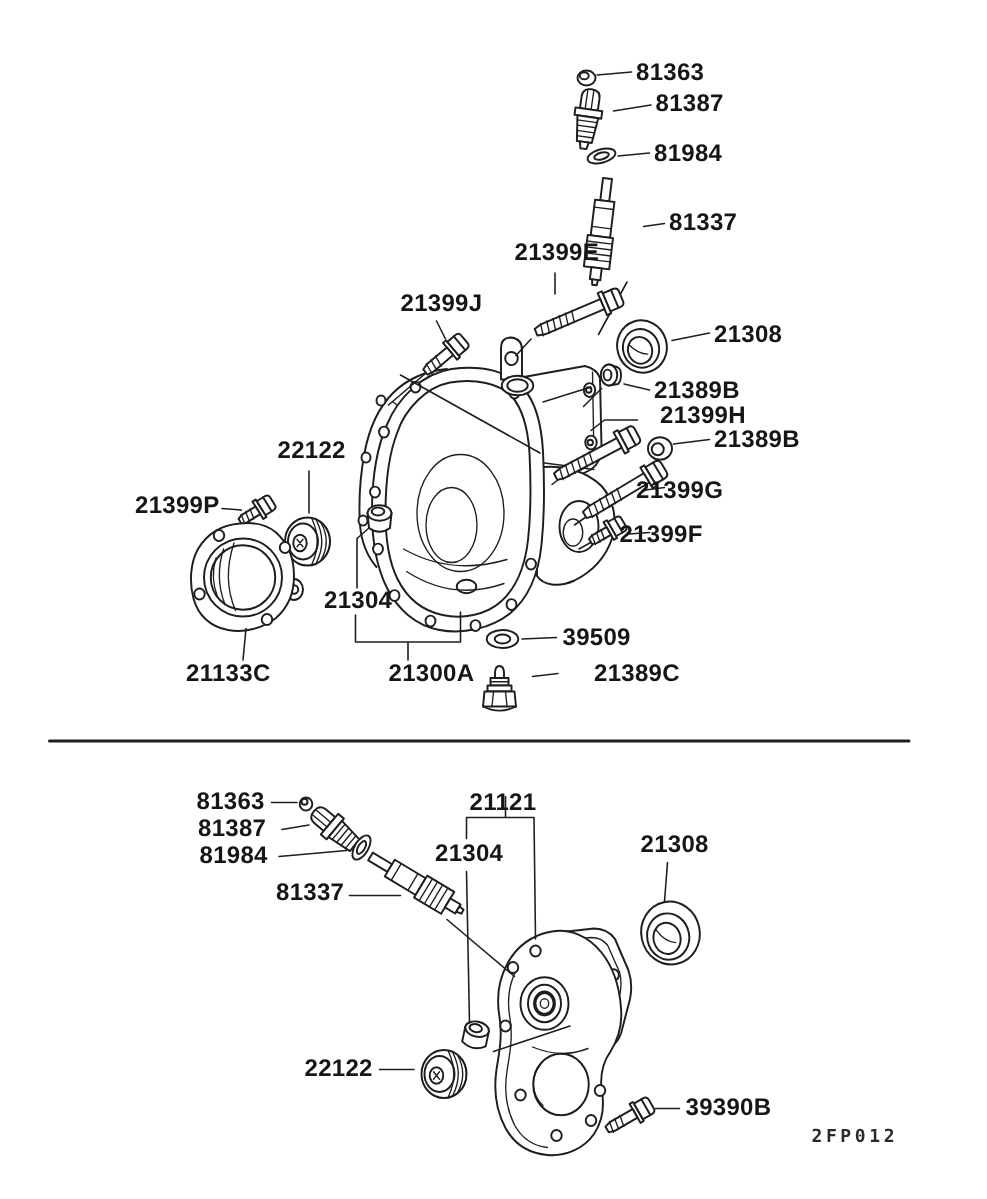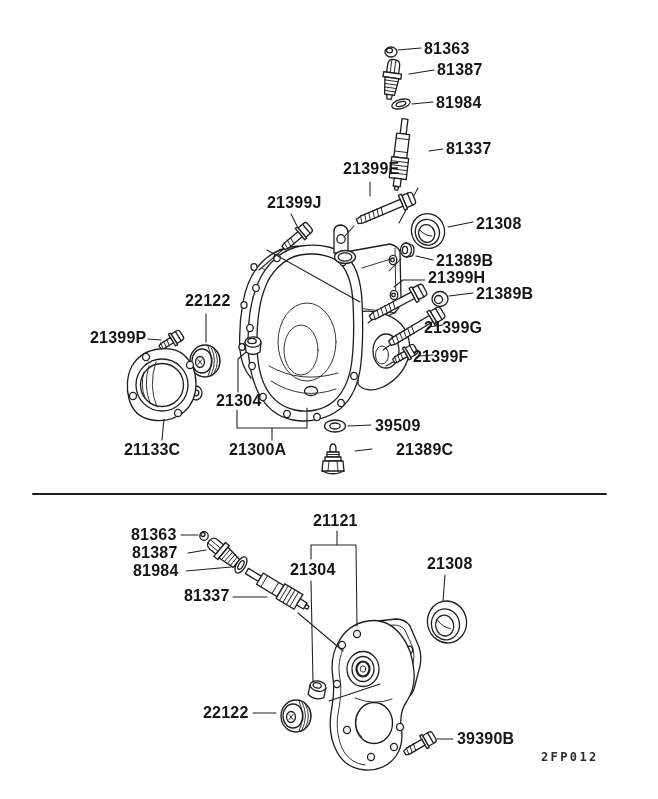--- a/index.html
+++ b/index.html
@@ -351,32 +351,32 @@
 </svg>
 
 <div class="lbl" style="left:424px;top:41px">81363</div>
 <div class="lbl" style="left:437px;top:62px">81387</div>
 <div class="lbl" style="left:436px;top:95px">81984</div>
 <div class="lbl" style="left:446px;top:141px">81337</div>
 <div class="lbl" style="left:343px;top:161px">21399E</div>
 <div class="lbl" style="left:267px;top:195px">21399J</div>
 <div class="lbl" style="left:476px;top:216px">21308</div>
 <div class="lbl" style="left:436px;top:253px">21389B</div>
-<div class="lbl" style="left:428px;top:270px">21399H</div>
+<div class="lbl" style="left:440px;top:270px">21399H</div>
 <div class="lbl" style="left:476px;top:286px">21389B</div>
 <div class="lbl" style="left:424px;top:320px">21399G</div>
 <div class="lbl" style="left:413px;top:349px">21399F</div>
 <div class="lbl" style="left:185px;top:293px">22122</div>
 <div class="lbl" style="left:90px;top:330px">21399P</div>
 <div class="lbl" style="left:216px;top:393px">21304</div>
 <div class="lbl" style="left:124px;top:442px">21133C</div>
-<div class="lbl" style="left:229px;top:442px">21300A</div>
+<div class="lbl" style="left:259px;top:442px">21300A</div>
 <div class="lbl" style="left:375px;top:418px">39509</div>
 <div class="lbl" style="left:396px;top:442px">21389C</div>
-<div class="lbl" style="left:313px;top:513px">21121</div>
+<div class="lbl" style="left:313px;top:528px">21121</div>
 <div class="lbl" style="left:131px;top:527px">81363</div>
 <div class="lbl" style="left:132px;top:545px">81387</div>
 <div class="lbl" style="left:133px;top:563px">81984</div>
 <div class="lbl" style="left:184px;top:588px">81337</div>
 <div class="lbl" style="left:290px;top:562px">21304</div>
 <div class="lbl" style="left:427px;top:556px">21308</div>
 <div class="lbl" style="left:203px;top:705px">22122</div>
 <div class="lbl" style="left:457px;top:731px">39390B</div>
 <div class="code" style="left:541px;top:751px">2FP012</div>
 

